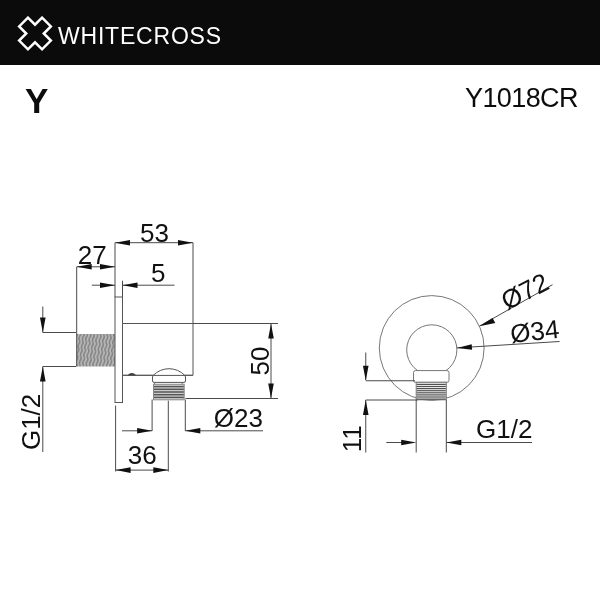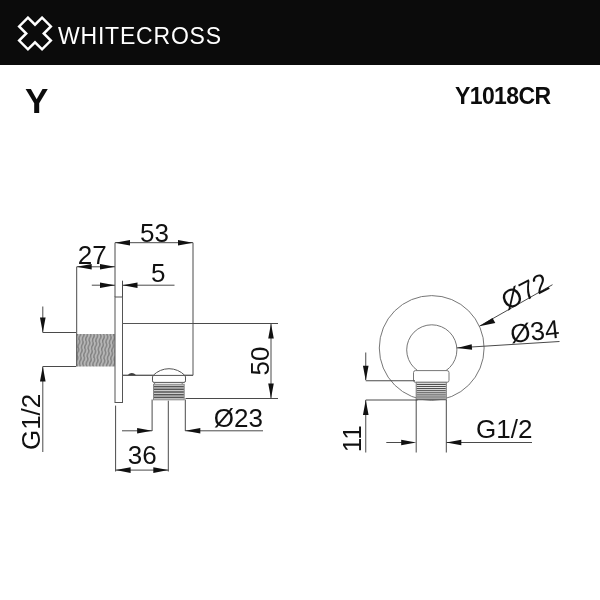--- a/index.html
+++ b/index.html
@@ -1,19 +1,19 @@
 <!DOCTYPE html>
 <html><head>
 <meta charset="utf-8">
 <style>
   html,body{margin:0;padding:0;}
   body{width:600px;height:600px;background:#fff;font-family:"Liberation Sans",sans-serif;position:relative;overflow:hidden;}
   .bar{position:absolute;left:0;top:0;width:600px;height:65px;background:#0b0b0b;}
   .ycode{position:absolute;left:25px;top:81px;font-size:35px;font-weight:bold;color:#0c0c0c;letter-spacing:0px;}
-  .pcode{position:absolute;left:455px;top:83px;font-size:23px;font-weight:bold;color:#0c0c0c;letter-spacing:-0.6px;}
+  .pcode{position:absolute;left:465px;top:83px;font-size:27px;font-weight:normal;color:#0c0c0c;letter-spacing:-0.6px;}
   .wordmark{position:absolute;left:50px;top:23px;font-size:23px;color:#fff;letter-spacing:0.8px;font-weight:400;margin-left:8px;}
 </style>
 </head>
 <body>
 <div class="bar"></div>
 <svg class="logo" style="position:absolute;left:17px;top:16px" width="38" height="36" viewBox="0 0 38 36">
   <g transform="translate(18,17.5) rotate(45)">
     <path d="M -6.2 -16.2 H 6.2 V -6.2 H 16.2 V 6.2 H 6.2 V 16.2 H -6.2 V 6.2 H -16.2 V -6.2 H -6.2 Z" fill="none" stroke="#ffffff" stroke-width="2.5"></path>
   </g>
 </svg>

